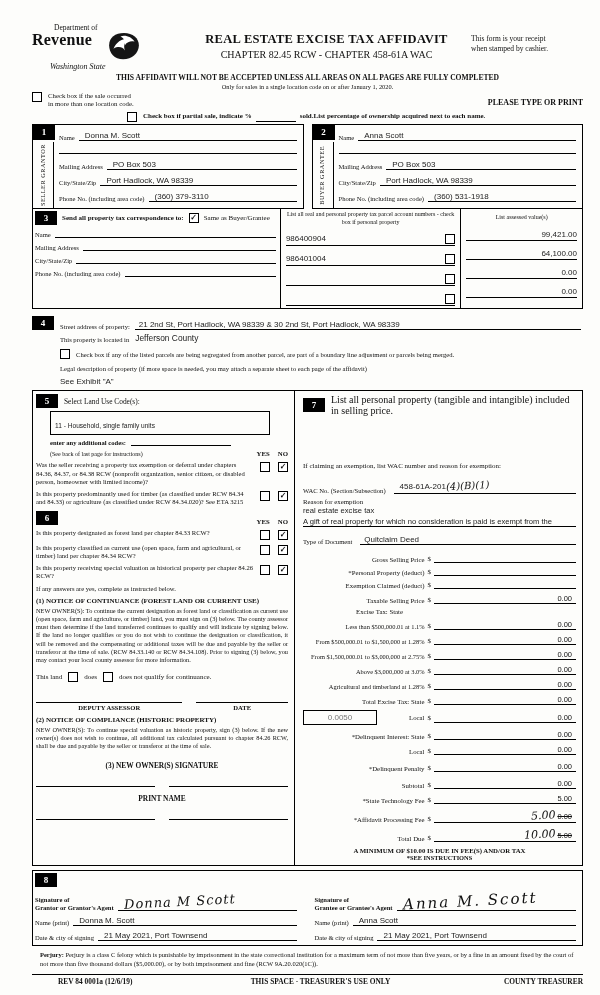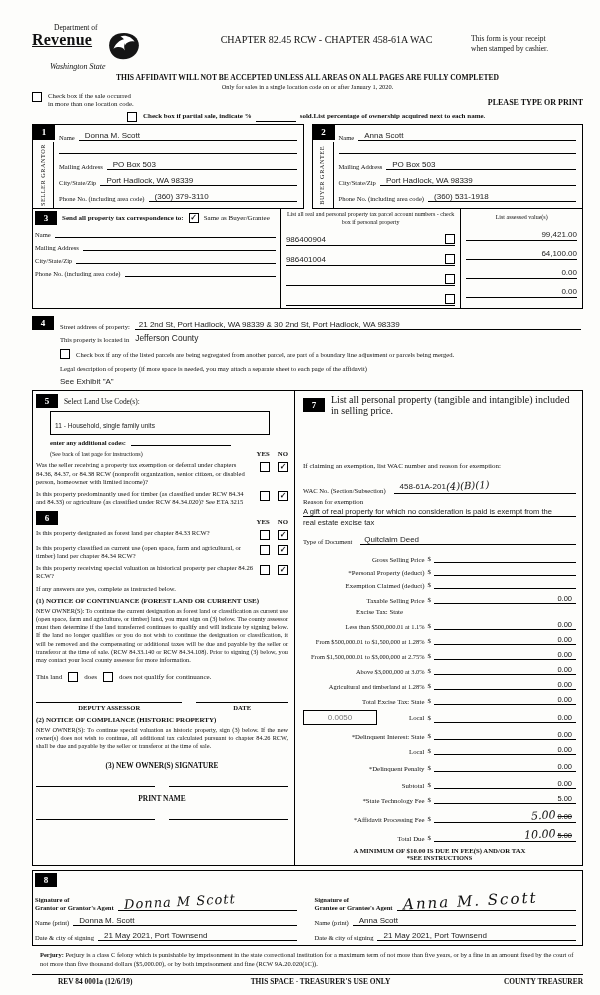--- a/index.html
+++ b/index.html
@@ -13,21 +13,21 @@
   .cb{display:inline-block;width:8px;height:8px;border:1px solid #000;font-size:8px;line-height:8px;text-align:center;vertical-align:middle;background:#fff;flex:none;}
   .cb.on{font-weight:bold;}
   .sn{display:inline-block;background:#000;color:#fff;font-weight:bold;font-size:9px;width:22px;height:14px;line-height:14px;text-align:center;flex:none;}
   .row{display:flex;align-items:flex-end;}
   
   .hdr{display:flex;align-items:flex-start;}
   .logo{width:150px;line-height:1;}
   .logo .l1{font-size:7.5px;margin-left:22px;}
   .logo .l2{font-size:16px;font-weight:bold;letter-spacing:.2px;}
   .logo .l3{font-style:italic;font-size:8px;margin-left:18px;}
-  .logoRow{display:flex;align-items:flex-start;gap:16px;text-decoration:underline;}
+  .logoRow{display:flex;align-items:flex-start;gap:16px;}
   .titleBlock{flex:1;text-align:center;padding-top:8px;}
   .titleBlock .t1{font-size:12.5px;font-weight:bold;letter-spacing:.3px;}
   .titleBlock .t2{font-size:10px;margin-top:2px;}
   .receipt{width:112px;font-size:7.5px;text-align:left;padding-top:10px;line-height:1.3;}
   .warn{text-align:center;font-size:7.6px;font-weight:bold;margin-top:2px;}
   .only{text-align:center;font-size:6.4px;margin-top:1px;}
   .optRow{display:flex;font-size:6.8px;margin-top:2px;}
   .pleaseType{margin-left:auto;font-size:8px;padding-top:6px;}
   .partialRow{display:flex;font-size:7px;font-weight:bold;margin:4px 0 2px 95px;}
   
@@ -40,21 +40,21 @@
   .frow .lbl{flex:none;margin-right:4px;}
   .frow .val{flex:1;border-bottom:1px solid #000;padding:0 0 0 6px;}
   .gapline{border-bottom:1px solid #000;height:10px;margin-top:2px;}
   
   .s3{border:1.6px solid #000;border-top:none;display:flex;}
   .s3l{flex:1.35;padding:2px 4px 4px 2px;}
   .s3m{flex:.95;border-left:1px solid #000;padding:2px 5px;}
   .s3r{flex:.62;border-left:1px solid #000;padding:2px 5px;}
   .s3hdr{display:flex;align-items:center;gap:5px;font-size:7px;font-weight:bold;}
   .colhead{font-size:6px;text-align:center;line-height:1.25;}
-  .prow{display:flex;align-items:center;margin-top:8px;border-bottom:1px solid #000;padding-bottom:1px;}
+  .prow{display:flex;align-items:flex-start;margin-top:8px;border-bottom:1px solid #000;padding-bottom:1px;}
   .prow .fill{flex:1;}
   .arow{border-bottom:1px solid #000;text-align:right;margin-top:8px;padding-bottom:1px;}
   
   .s4{padding:4px 2px 4px 0;}
   .s4row{display:flex;align-items:flex-end;margin-top:3px;}
   
   .cols{display:flex;border:1.6px solid #000;}
   .colL{width:252px;padding:3px 6px 4px 3px;}
   .colR{flex:1;border-left:1px solid #000;padding:3px 6px 4px 8px;}
   .q{display:flex;margin-top:4px;}
@@ -106,20 +106,21 @@
           <svg width="32" height="28" viewBox="0 0 36 32">
             <path d="M18 1c10 0 17 6 17 14 0 9-8 16-18 16S1 24 1 15 8 1 18 1z" fill="#151515"></path>
             <path d="M6 19c6-3 10-2 13 2-2-6 0-10 5-13-8-1-14 3-18 11z" fill="#fff"></path>
             <path d="M14 5c4 2 6 6 5 10 3-4 7-5 11-4-3-5-10-8-16-6z" fill="#fff"></path>
           </svg>
         </span>
       </div>
       <div class="l3">Washington State</div>
     </div>
     <div class="titleBlock">
+      <div class="t1">REAL ESTATE EXCISE TAX AFFIDAVIT</div>
       <div class="t2">CHAPTER 82.45 RCW - CHAPTER 458-61A WAC</div>
     </div>
     <div class="receipt">
       <div>This form is your receipt</div>
       <div>when stamped by cashier.</div>
     </div>
   </div>
 
   <div class="warn">THIS AFFIDAVIT WILL NOT BE ACCEPTED UNLESS ALL AREAS ON ALL PAGES ARE FULLY COMPLETED</div>
   <div class="only">Only for sales in a single location code on or after January 1, 2020.</div>
@@ -369,22 +370,22 @@
       <div class="blankbig"></div>
 
       <div style="font-size:7px;">If claiming an exemption, list WAC number and reason for exemption:</div>
       <div class="row" style="margin-top:5px;">
         <span class="lbl">WAC No. (Section/Subsection)</span>
         <span class="u" style="flex:1;margin-left:8px;padding-left:6px;">
           <span class="fill">458-61A-201</span><span class="hand" style="font-size:10px;">(4)(B)(1)</span>
         </span>
       </div>
       <div style="font-size:6.8px;margin-top:4px;">Reason for exemption</div>
+      <div class="fill" style="margin-top:1px;font-size:7.6px;">real estate excise tax</div>
       <div class="fill u" style="margin-top:2px;font-size:7.6px;">A gift of real property for which no consideration is paid is exempt from the</div>
-      <div class="fill" style="margin-top:1px;font-size:7.6px;">real estate excise tax</div>
 
       <div class="row" style="margin-top:8px;">
         <span class="lbl">Type of Document</span>
         <span class="u fill" style="flex:1;margin-left:8px;padding-left:4px;">Quitclaim Deed</span>
       </div>
 
       <div style="margin-top:10px;">
         <div class="mrow">
             <span class="mlabel" style="font-size:6.8px;">Gross Selling Price</span>
             <span class="dollar">$</span>

